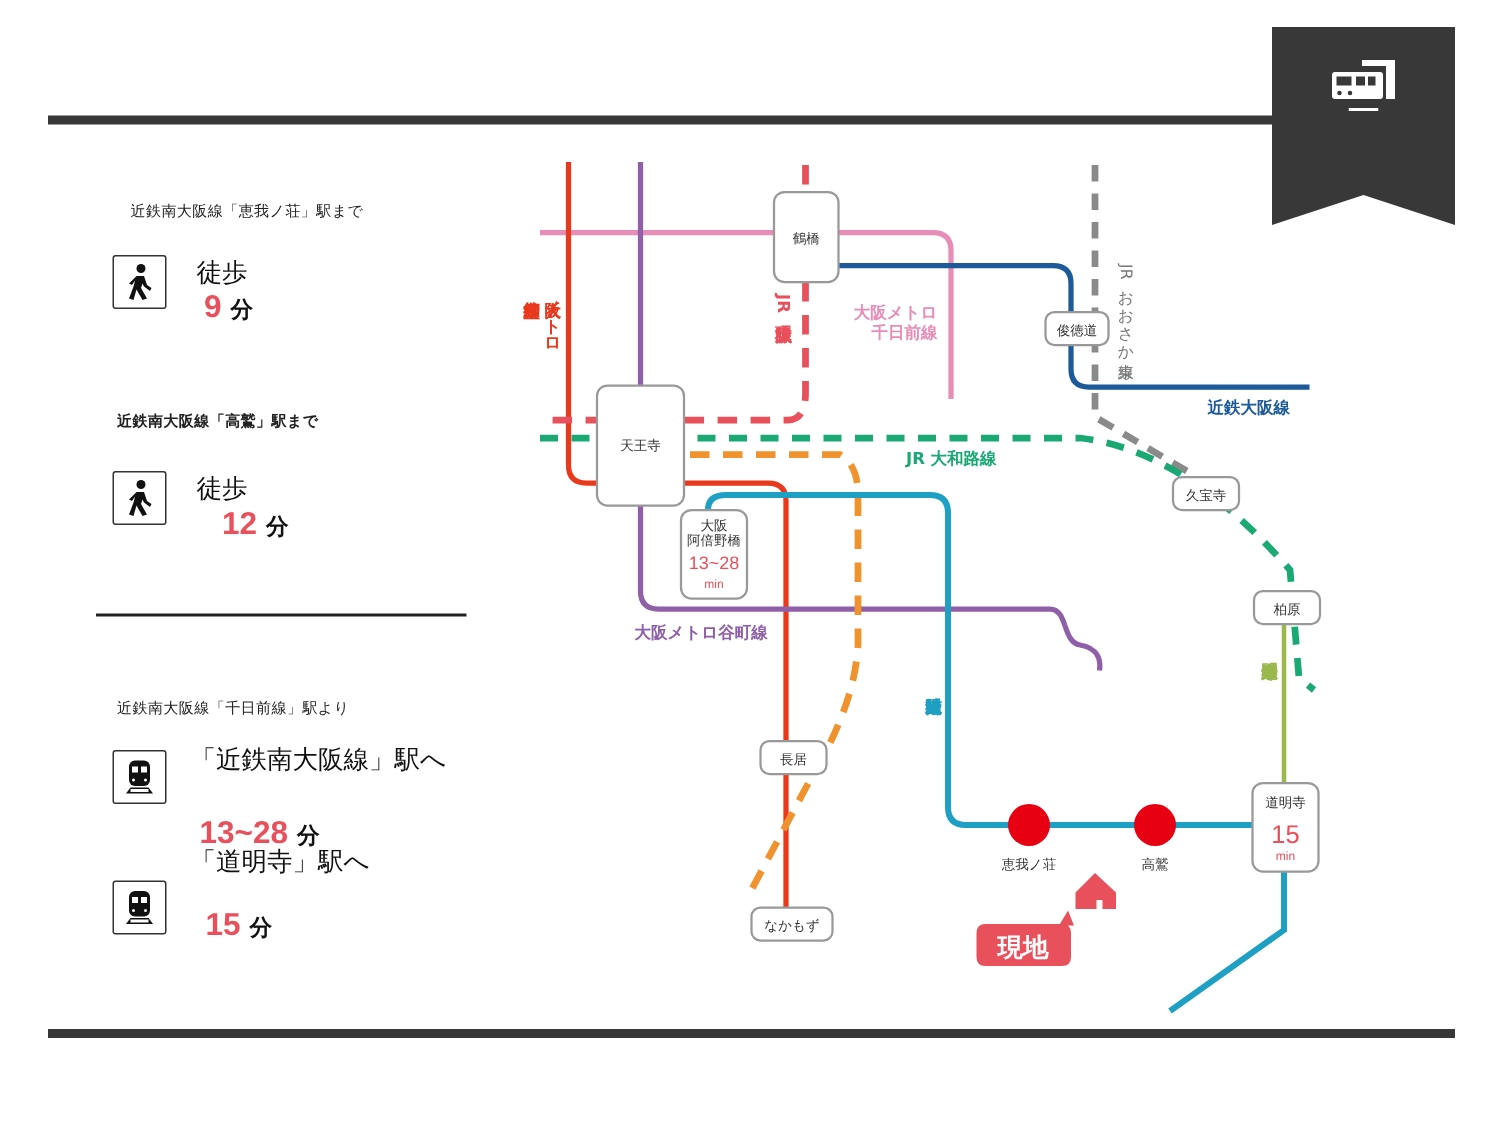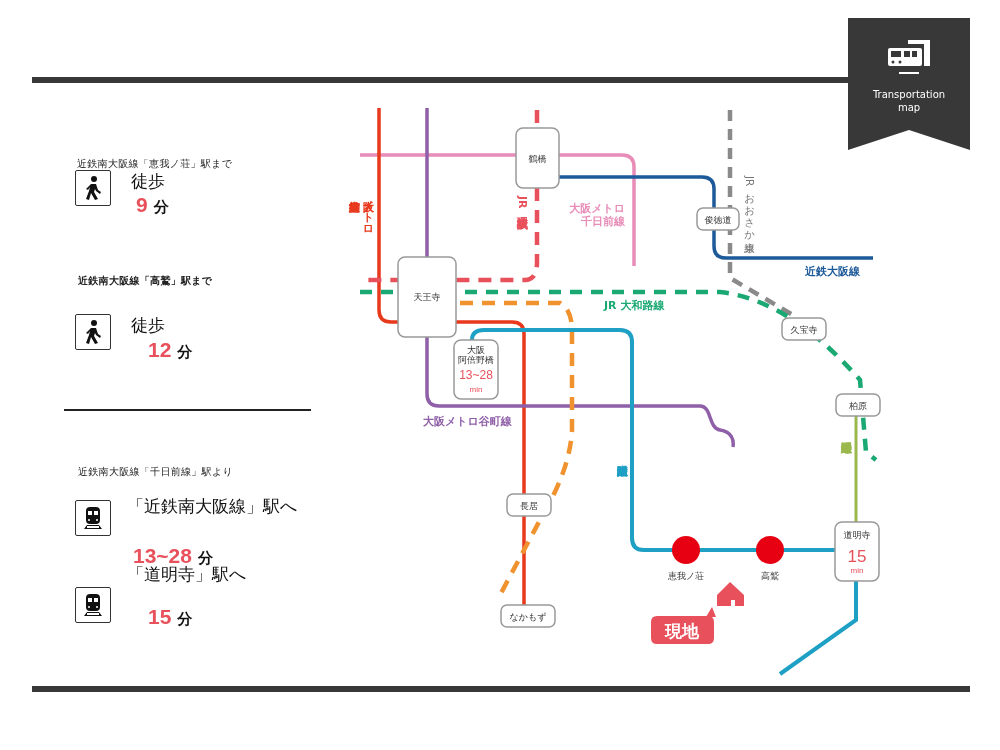--- a/index.html
+++ b/index.html
@@ -37,27 +37,23 @@
     <rect x="2" y="8" width="34" height="18" rx="2" fill="#fff"></rect>
     <rect x="5" y="11" width="10" height="6" fill="#383838"></rect>
     <rect x="18" y="11" width="6" height="6" fill="#383838"></rect>
     <rect x="26" y="11" width="5" height="6" fill="#383838"></rect>
     <circle cx="7" cy="22" r="1.5" fill="#383838"></circle>
     <circle cx="14" cy="22" r="1.5" fill="#383838"></circle>
   </svg>
   <svg width="20" height="3" viewBox="0 0 20 3" style="left:51px;top:54px;">
     <rect x="0" y="0" width="20" height="2" fill="#fff"></rect>
   </svg>
-  <div class="ribbon-title">
-    <div>Transportation</div>
-    <div>map</div>
-  </div>
 </div>
 
-<div class="sec-caption" style="left:77px;top:134px;margin-top:23px;">近鉄南大阪線「恵我ノ荘」駅まで</div>
+<div class="sec-caption" style="left:87px;top:134px;">近鉄南大阪線「恵我ノ荘」駅まで</div>
 <div class="icon-box" style="left:75px;top:170px;">
   <svg width="26" height="26" viewBox="0 0 26 26">
     <circle cx="14" cy="4" r="3" fill="#111"></circle>
     <path d="M11 9 L16 9 L18 15 L21 17 L20 19 L16 16 L15 14 L14 17 L18 24 L15 25 L11 18 L9 25 L6 24 L9 16 L10 12 L8 15 L6 14 Z" fill="#111"></path>
   </svg>
 </div>
 <div class="lbl-big" style="left:131px;top:170px;">徒歩</div>
 <div class="time" style="left:136px;top:193px;">
   <span class="num">9</span><span class="unit">分</span>
 </div>
@@ -98,21 +94,21 @@
     <rect x="6" y="2" width="14" height="17" rx="4" fill="#111"></rect>
     <rect x="8" y="6" width="4" height="4" fill="#fff"></rect>
     <rect x="14" y="6" width="4" height="4" fill="#fff"></rect>
     <circle cx="9" cy="15" r="1" fill="#fff"></circle>
     <circle cx="17" cy="15" r="1" fill="#fff"></circle>
     <path d="M7 20 L19 20 L22 24 L4 24 Z" fill="#111"></path>
     <rect x="7" y="21" width="12" height="2" fill="#fff"></rect>
   </svg>
 </div>
 <div class="lbl-big" style="left:127px;top:563px;">「道明寺」駅へ</div>
-<div class="time" style="left:148px;top:605px;">
+<div class="time" style="left:137px;top:605px;">
   <span class="num">15</span><span class="unit">分</span>
 </div>
 
 <svg width="1000" height="750" viewBox="0 0 1000 750" style="position:absolute;left:0;top:0;">
 
   <path d="M360 155 L622 155 Q634 155 634 167 L634 266" fill="none" stroke="#e88cb8" stroke-width="3.5"></path>
 
   <path d="M555 177 L702 177 Q714 177 714 189 L714 246 Q714 258 726 258 L873 258" fill="none" stroke="#1d5a9a" stroke-width="3.5"></path>
 
   <path d="M379 108 L379 310 Q379 322 391 322 L512 322 Q524 322 524 334 L524 605" fill="none" stroke="#e8391d" stroke-width="3.5"></path>

